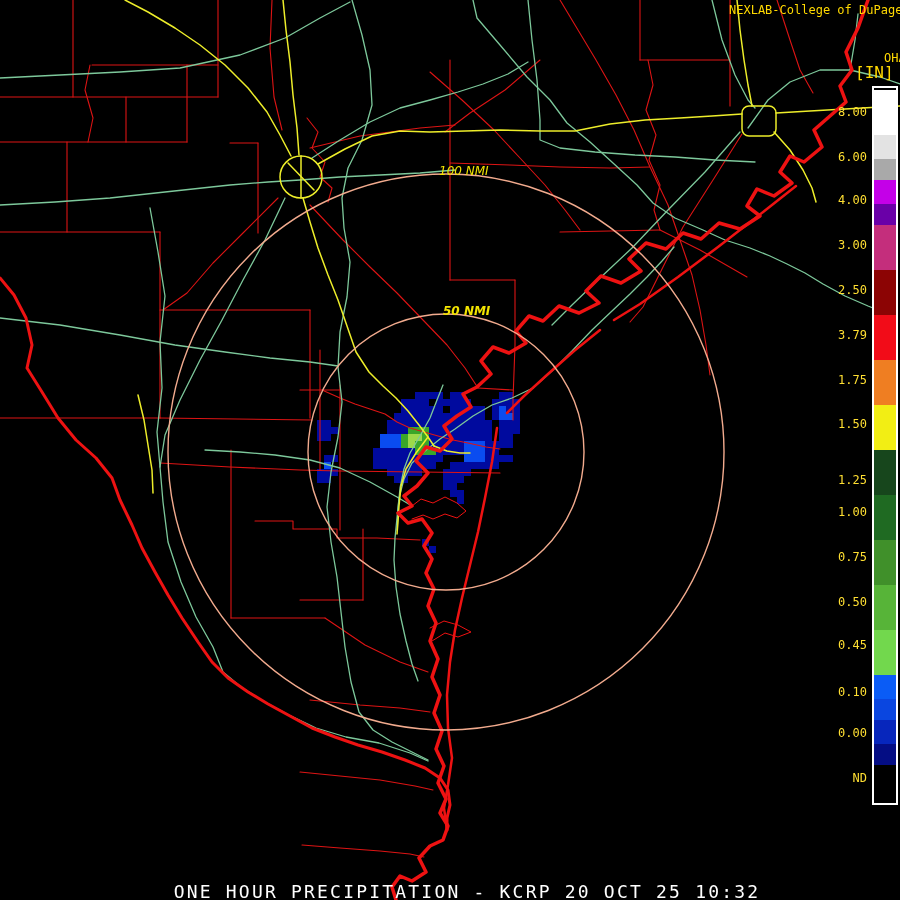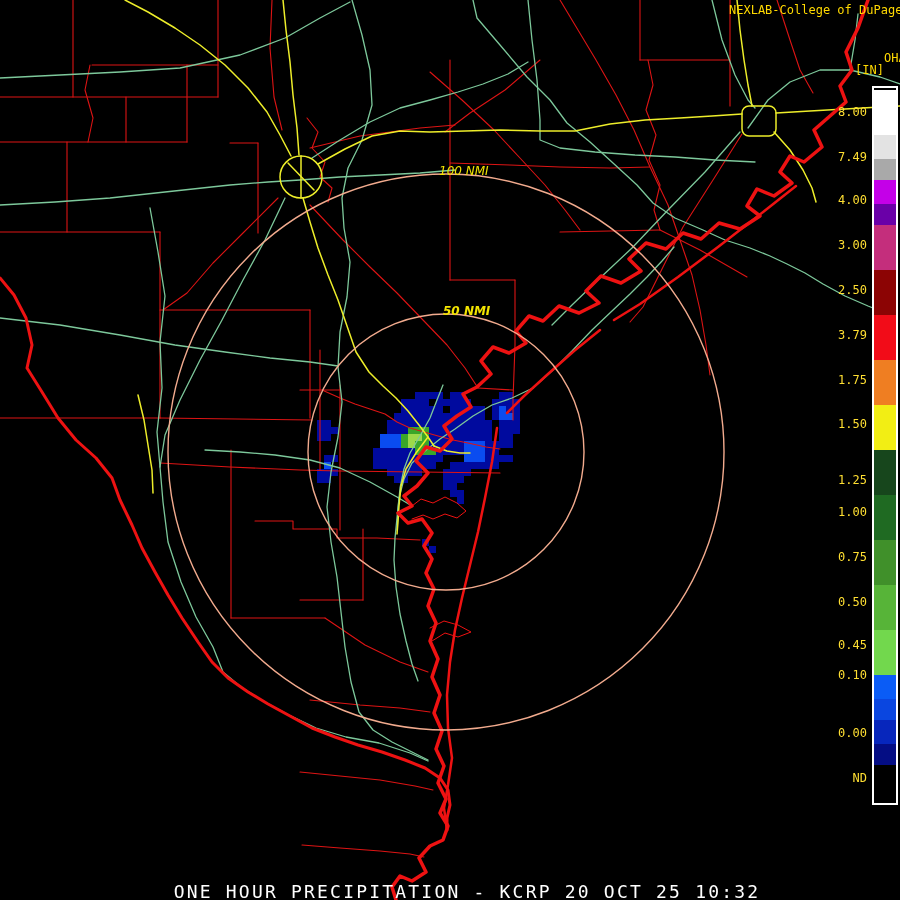--- a/index.html
+++ b/index.html
@@ -2,21 +2,21 @@
 <html><head>
 <meta charset="utf-8">
 <style>
   html,body{margin:0;padding:0;background:#000;}
   #stage{position:relative;width:900px;height:900px;background:#000;overflow:hidden;
          font-family:"DejaVu Sans Mono","Liberation Mono",monospace;}
   #map-svg{position:absolute;left:0;top:0;}
   .ovl{position:absolute;white-space:pre;padding-left:17px;}
   #brand{left:712px;top:3px;font-size:12px;color:#ffd900;display:flex;align-items:center;gap:4px;}
   #oha{left:867px;top:51px;font-size:12px;color:#ffd900;}
-  #units{left:838px;top:63px;font-size:12px;color:#ffd900;}
+  #units{left:838px;top:63px;font-size:16px;color:#ffd900;}
   #ring-label-outer{left:422px;top:164px;font-family:"DejaVu Sans","Liberation Sans",sans-serif;
       font-style:italic;font-weight:normal;font-size:12px;color:#f2e400;}
   #ring-label-inner{left:426px;top:304px;font-family:"DejaVu Sans","Liberation Sans",sans-serif;
       font-style:italic;font-weight:bold;font-size:12px;color:#f2e400;}
   #caption{left:0;top:881px;width:900px;text-align:center;font-size:18px;letter-spacing:2.2px;color:#fff;}
   #colorbar{position:absolute;border:2px solid #fff;}
   .cbseg{position:absolute;left:0;width:100%;}
   .cblabel{position:absolute;right:33px;font-size:12px;color:#ffdf32;line-height:14px;}
 </style>
 </head>
@@ -375,29 +375,29 @@
       <div class="cbseg" style="top: 497px; height: 45px; background: rgb(87, 180, 56);"></div>
       <div class="cbseg" style="top: 542px; height: 45px; background: rgb(114, 216, 77);"></div>
       <div class="cbseg" style="top: 587px; height: 24px; background: rgb(10, 92, 246);"></div>
       <div class="cbseg" style="top: 611px; height: 21px; background: rgb(10, 70, 224);"></div>
       <div class="cbseg" style="top: 632px; height: 24px; background: rgb(7, 38, 188);"></div>
       <div class="cbseg" style="top: 656px; height: 21px; background: rgb(4, 13, 132);"></div>
       <div class="cbseg" style="top: 677px; height: 36px; background: rgb(0, 0, 0);"></div>
     </div>
   <div id="cb-labels">
       <div class="cblabel" style="top: 105px;">8.00</div>
-      <div class="cblabel" style="top: 150px;">7.49</div>
+      <div class="cblabel" style="top: 150px;">6.00</div>
       <div class="cblabel" style="top: 193px; margin-left: 20px;">4.00</div>
       <div class="cblabel" style="top: 238px;">3.00</div>
       <div class="cblabel" style="top: 283px;">2.50</div>
       <div class="cblabel" style="top: 328px;">3.79</div>
       <div class="cblabel" style="top: 373px;">1.75</div>
       <div class="cblabel" style="top: 417px;">1.50</div>
       <div class="cblabel" style="top: 461px; margin-top: 12px;">1.25</div>
       <div class="cblabel" style="top: 505px;">1.00</div>
       <div class="cblabel" style="top: 550px;">0.75</div>
       <div class="cblabel" style="top: 595px;">0.50</div>
       <div class="cblabel" style="top: 638px;">0.45</div>
-      <div class="cblabel" style="top: 668px;">0.10</div>
+      <div class="cblabel" style="top: 685px;">0.10</div>
       <div class="cblabel" style="top: 726px;">0.00</div>
       <div class="cblabel" style="top: 771px;">ND</div>
     </div>
 </div>
 
 </body></html>

